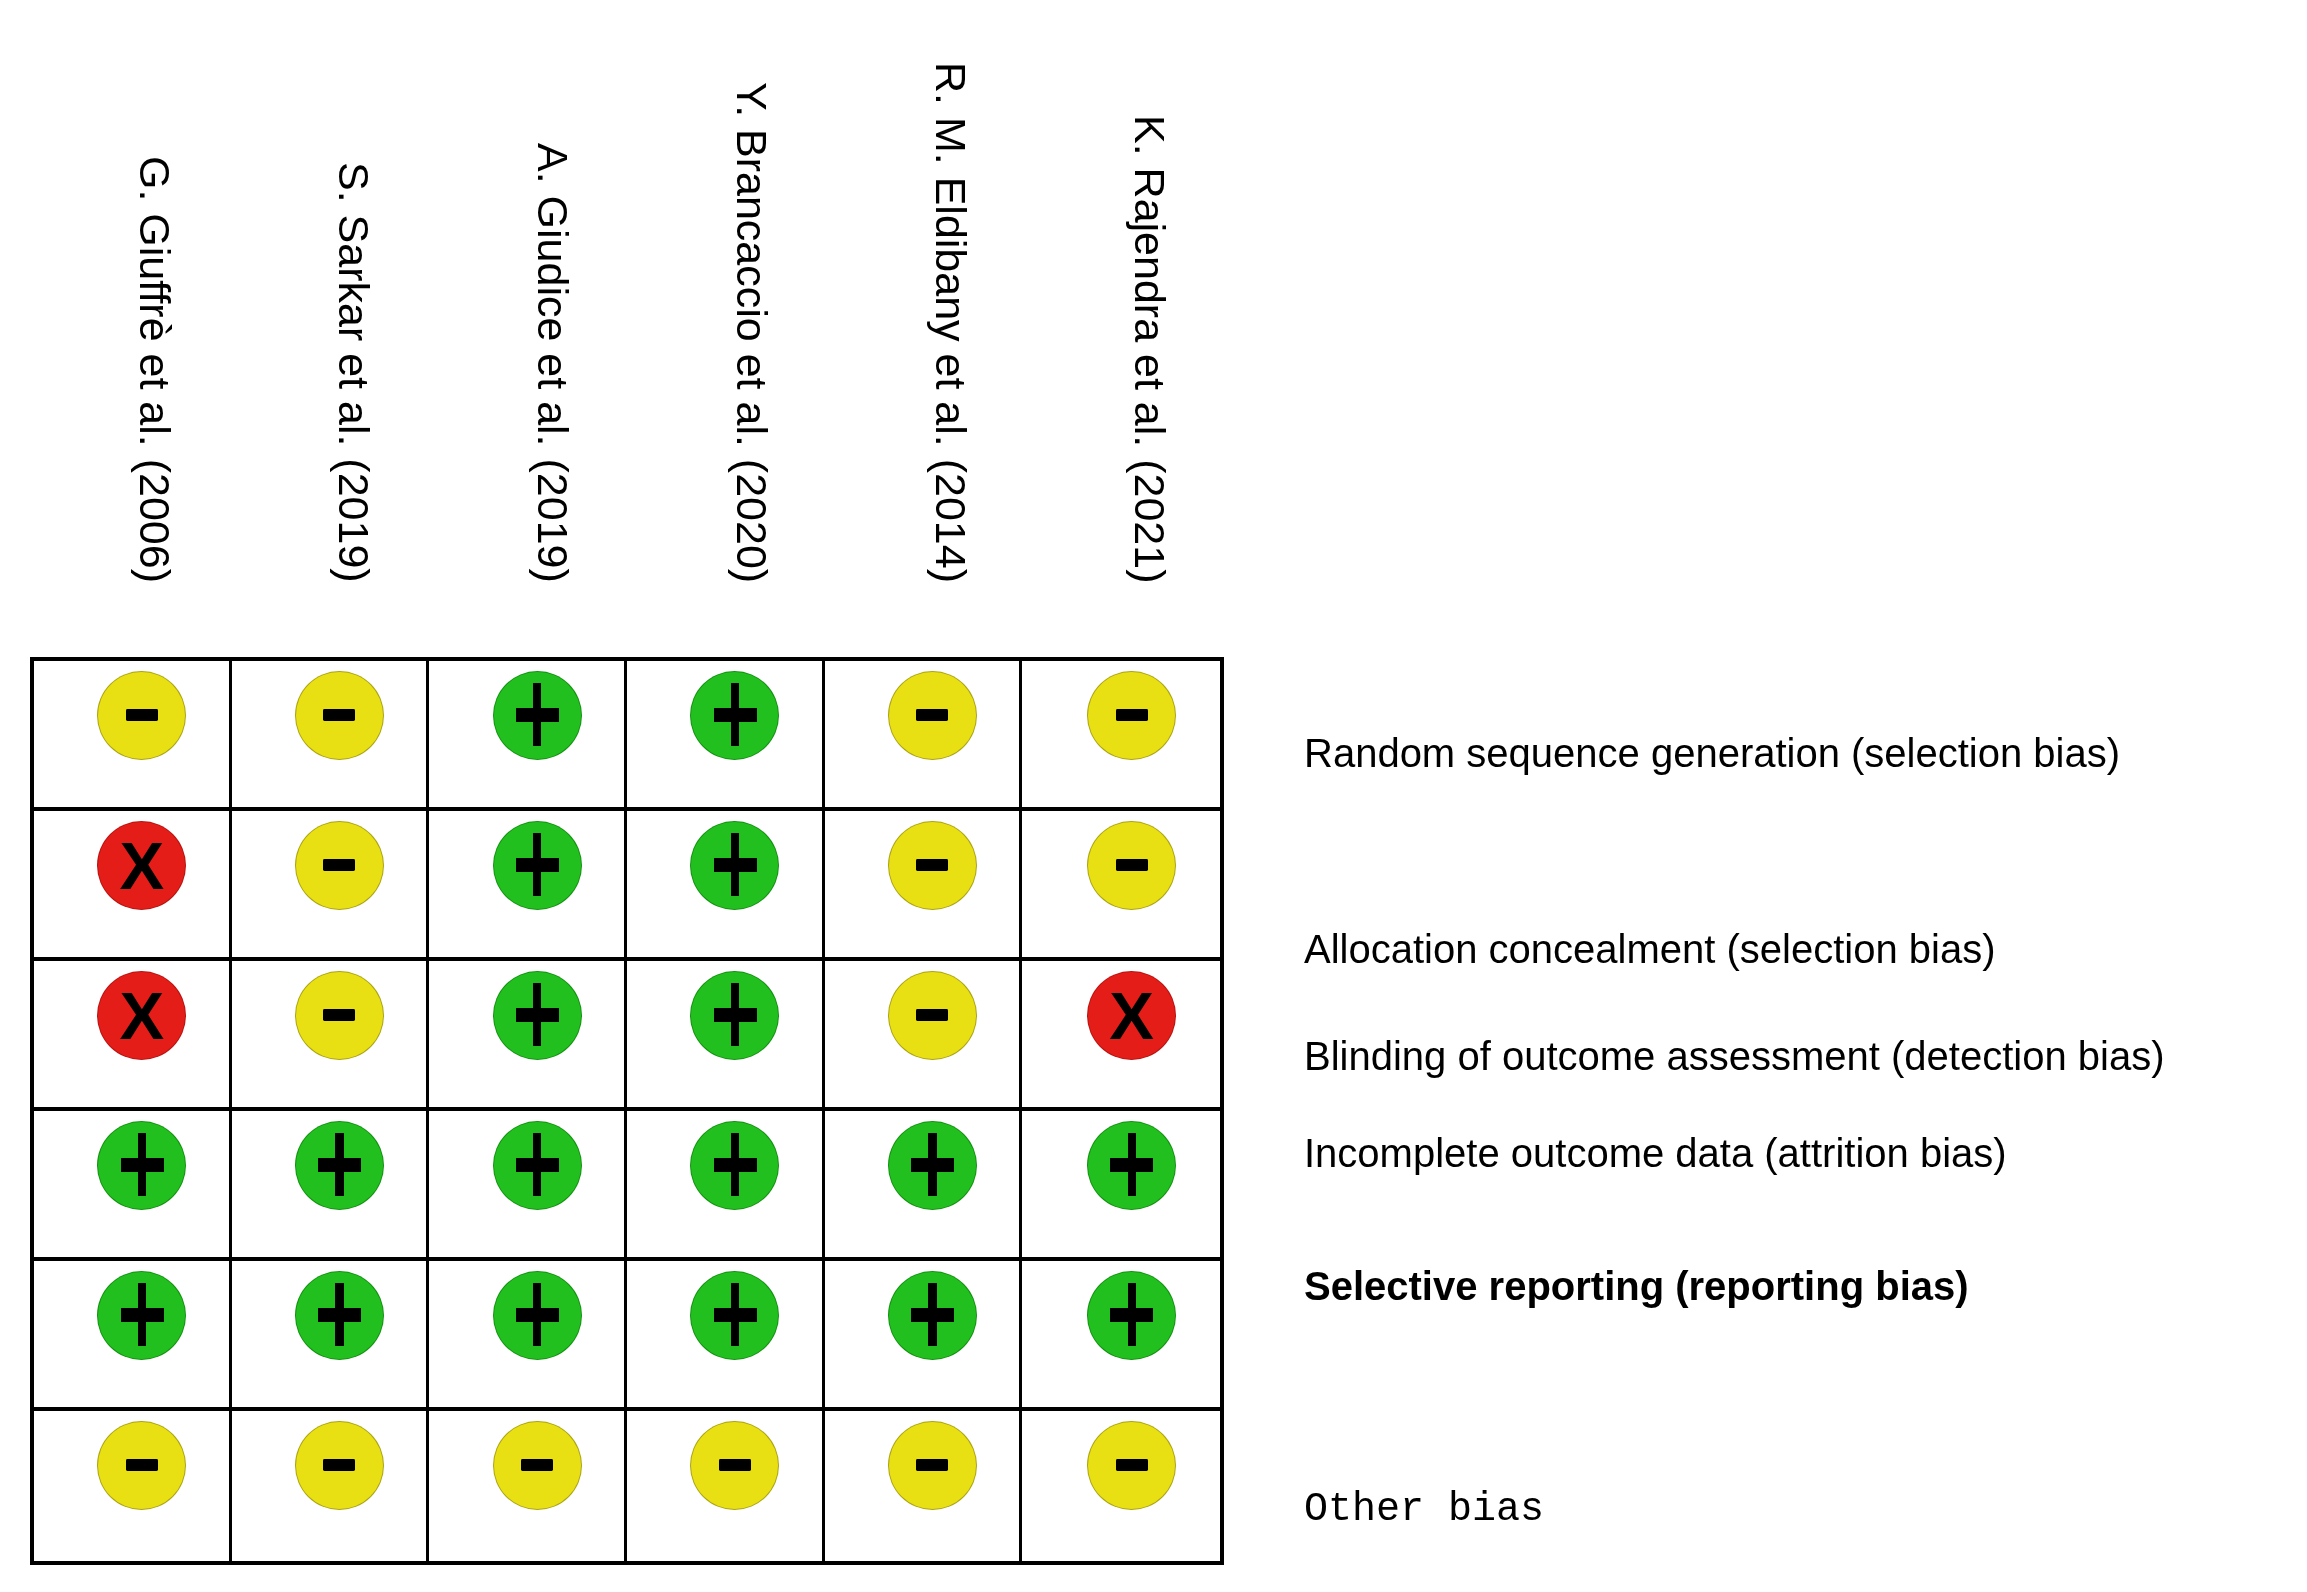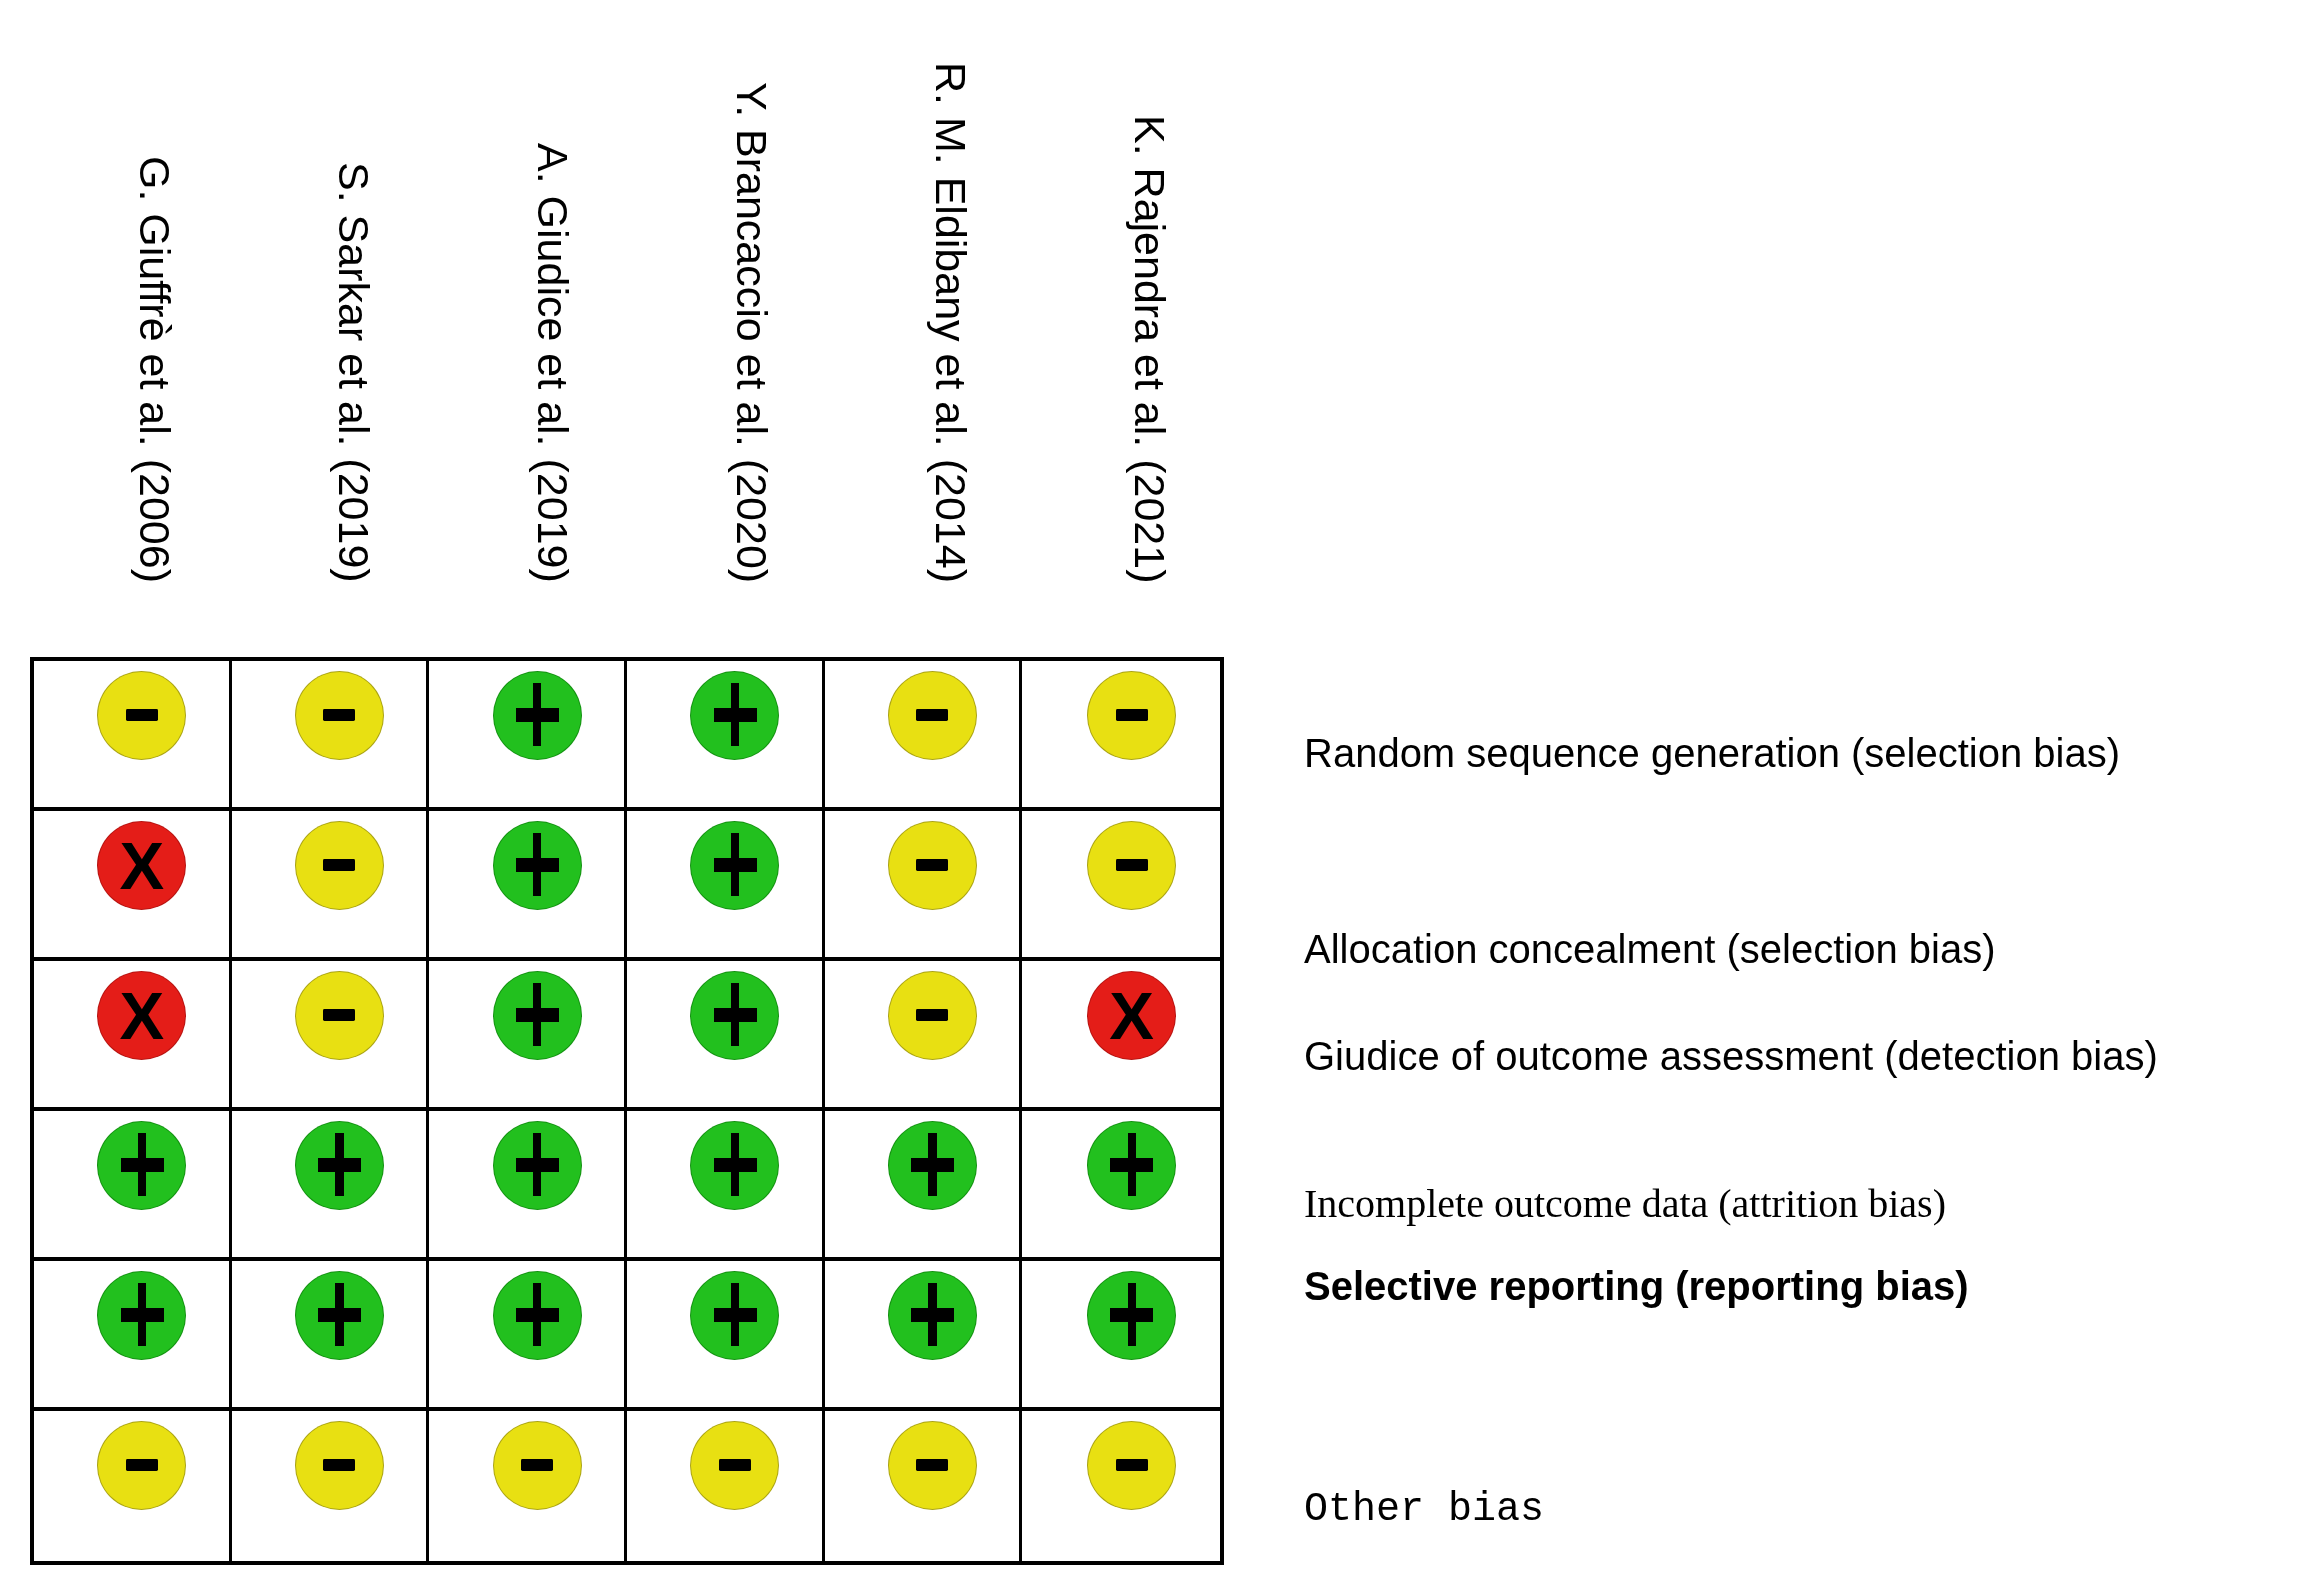--- a/index.html
+++ b/index.html
@@ -342,19 +342,19 @@
       </div>
       <div class="rob-cell last-col last-row">
         <div class="judgement-circle unclear">
           <div class="sym-minus"></div>
         </div>
       </div>
     </div>
   <div id="labels">
       <div class="criterion-label" style="top: 731px;">Random sequence generation (selection bias)</div>
       <div class="criterion-label" style="top: 883px; margin-top: 44px;">Allocation concealment (selection bias)</div>
-      <div class="criterion-label" style="top: 1034px;">Giudice of outcome assessment (detection bias)</div>
-      <div class="criterion-label" style="top: 1182px; font-family: Liberation Serif, serif;">Incomplete outcome data (attrition bias)</div>
+      <div class="criterion-label" style="top: 1034px;">Blinding of outcome assessment (detection bias)</div>
+      <div class="criterion-label" style="top: 1131px;">Incomplete outcome data (attrition bias)</div>
       <div class="criterion-label" style="top: 1264px; font-weight: bold;">Selective reporting (reporting bias)</div>
       <div class="criterion-label" style="top: 1488px; font-family: Liberation Mono, monospace;">Other bias</div>
     </div>
 </div>
 
 
 </body></html>

